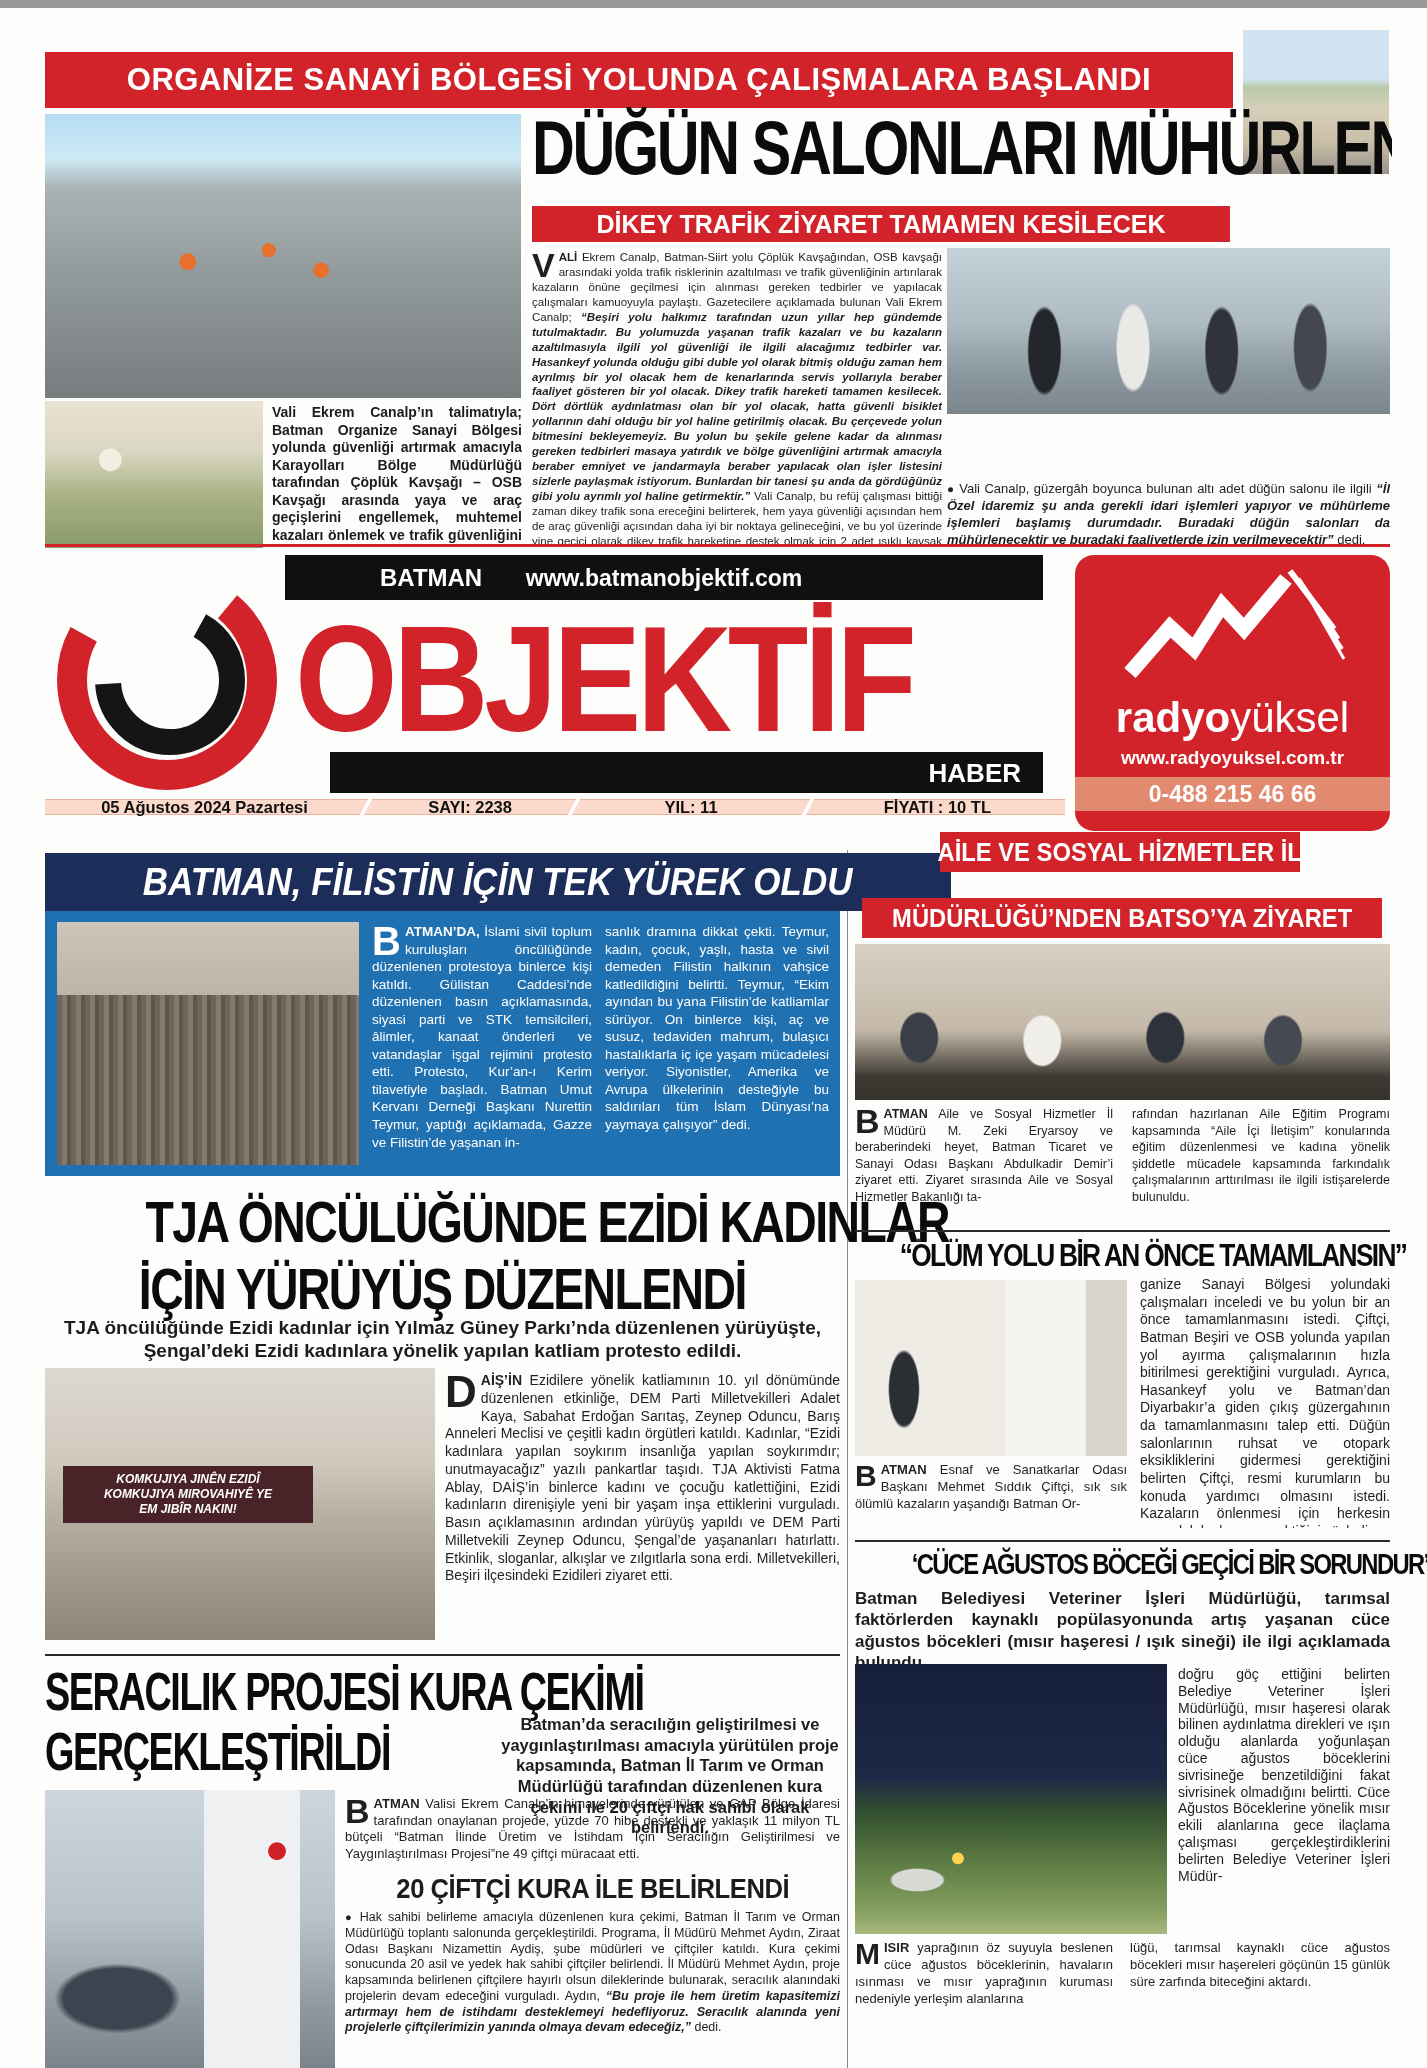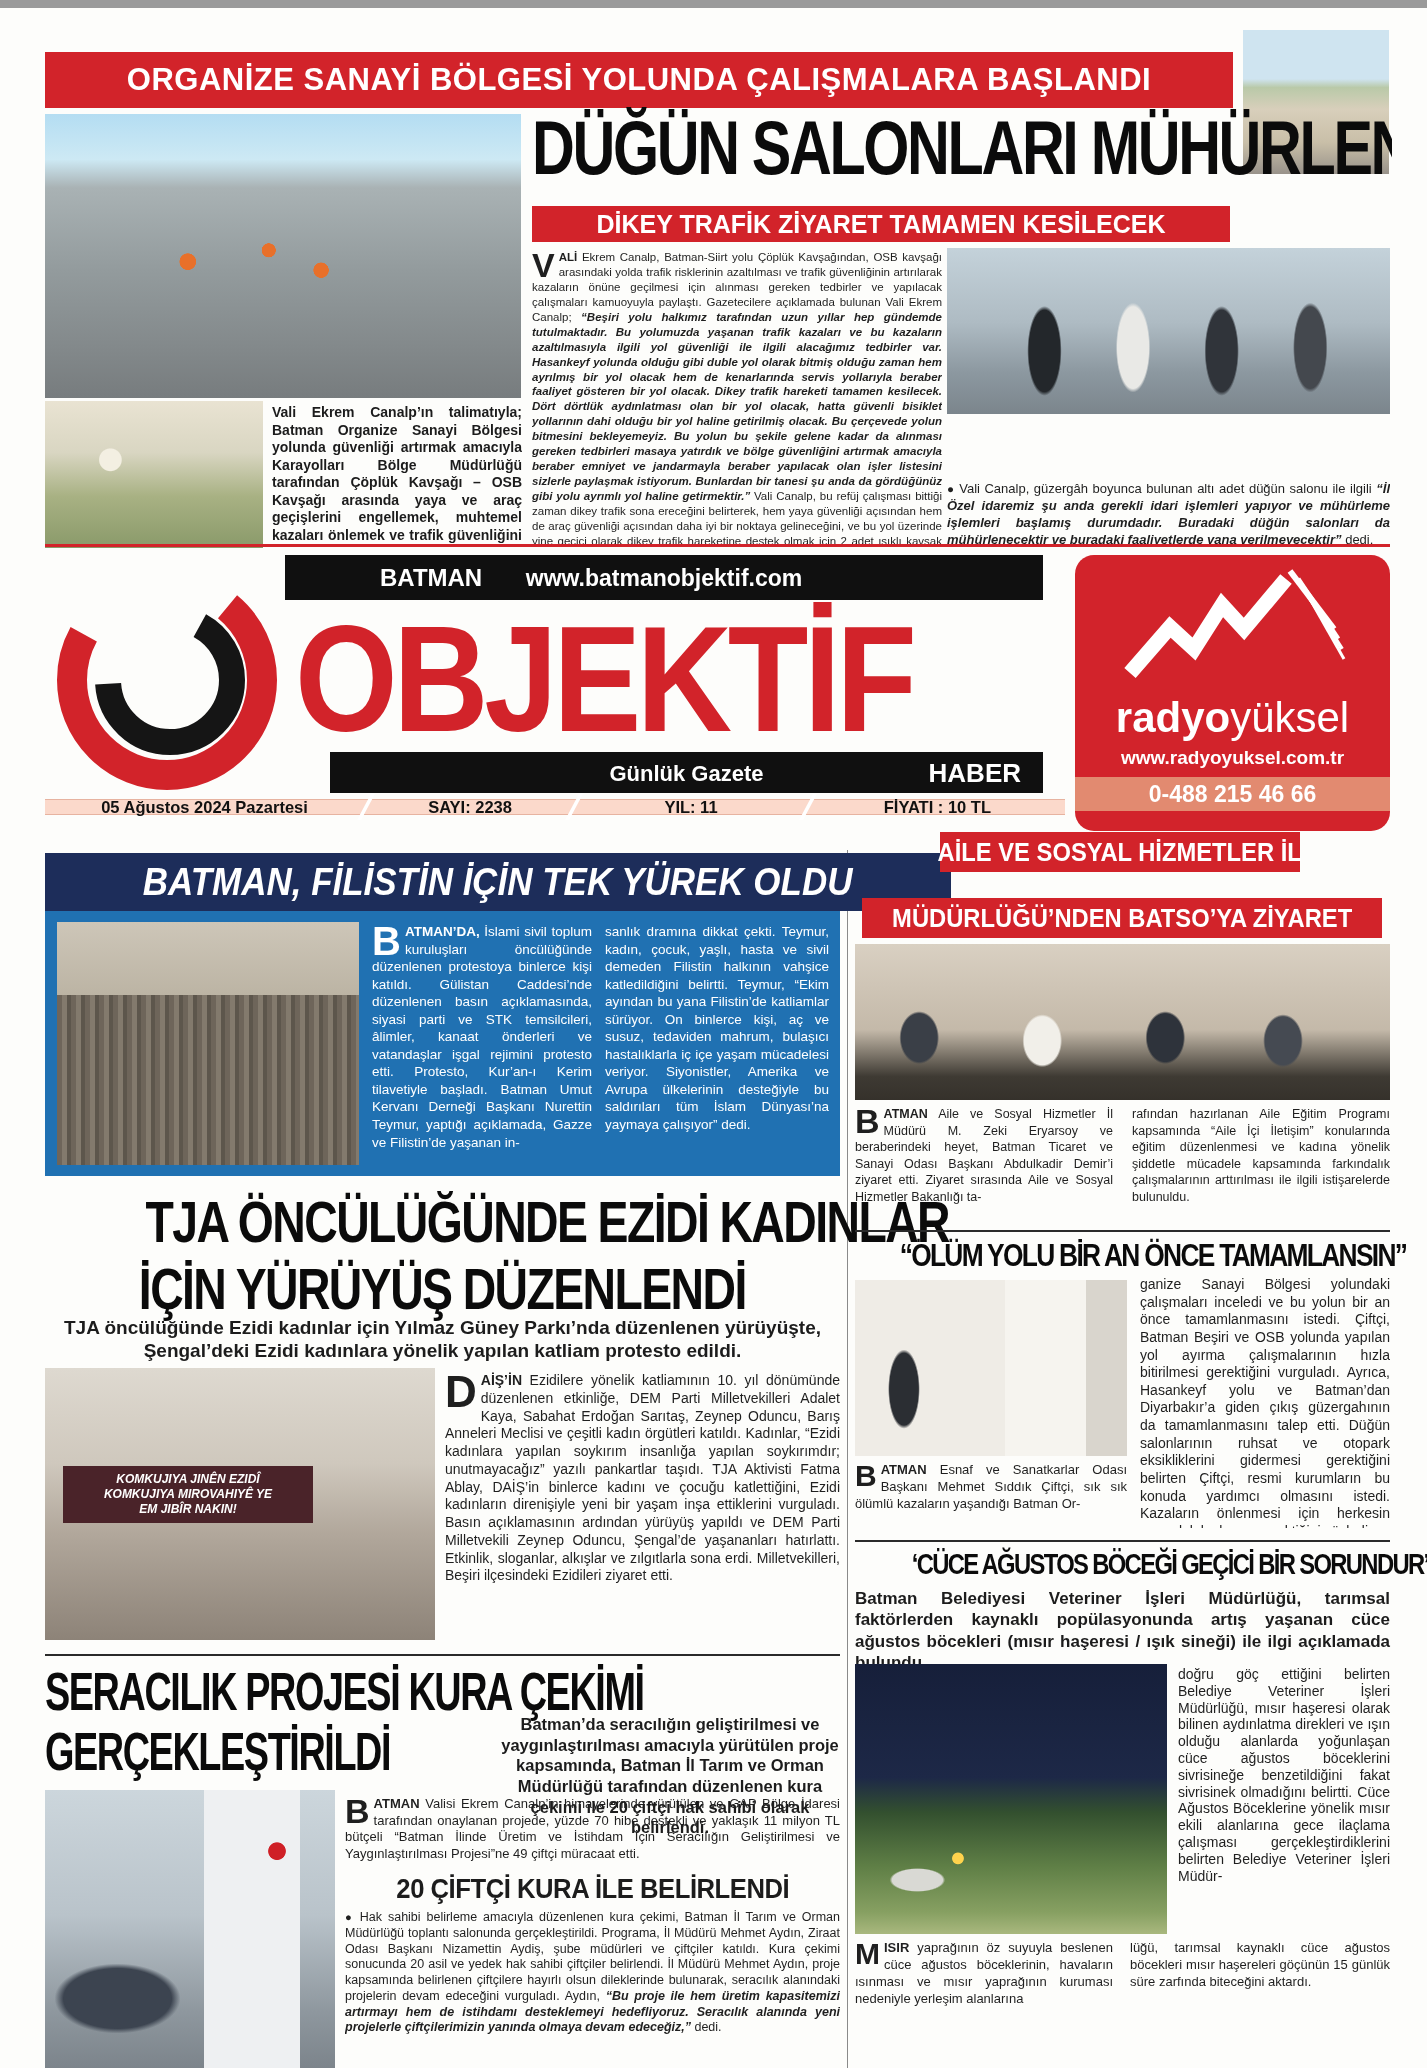--- a/index.html
+++ b/index.html
@@ -109,21 +109,21 @@
   <div class="abs ph" style="left:947px; top:240px; width:443px; height:166px;
        background-image:
          radial-gradient(ellipse 26px 68px at 22% 62%, #23272b 0 60%, transparent 66%),
          radial-gradient(ellipse 26px 68px at 42% 60%, #e9e9e6 0 60%, transparent 66%),
          radial-gradient(ellipse 26px 68px at 62% 62%, #30343a 0 60%, transparent 66%),
          radial-gradient(ellipse 26px 68px at 82% 60%, #44484e 0 60%, transparent 66%),
          linear-gradient(180deg,#c4d2da 0%,#aebbc3 45%,#8c98a0 75%,#7b858c 100%);"></div>
 
 
   <p class="abs body quote-par" style="left:947px; top:472px; width:443px; height:68px;">
-    <span class="bullet"></span><span> Vali Canalp, güzergâh boyunca bulunan altı adet düğün salonu ile ilgili </span><span class="bi">“İl Özel idaremiz şu anda gerekli idari işlemleri yapıyor ve mühürleme işlemleri başlamış durumdadır. Buradaki düğün salonları da mühürlenecektir ve buradaki faaliyetlerde yana verilmeyecektir”</span><span> dedi.</span>
+    <span class="bullet"></span><span> Vali Canalp, güzergâh boyunca bulunan altı adet düğün salonu ile ilgili </span><span class="bi">“İl Özel idaremiz şu anda gerekli idari işlemleri yapıyor ve mühürleme işlemleri başlamış durumdadır. Buradaki düğün salonları da mühürlenecektir ve buradaki faaliyetlerde izin verilmeyecektir”</span><span> dedi.</span>
   </p>
 
   <div class="abs ph" style="left:45px; top:393px; width:218px; height:147px;
        background-image:
          radial-gradient(circle 18px at 30% 40%, #f3efe2 0 60%, transparent 66%),
          linear-gradient(180deg,#e9e3d2 0%,#d9d6c2 35%,#a8b183 65%,#8a9a6a 100%);"></div>
   <p class="abs lead-caption" style="left:272px; top:396px; width:250px; height:142px; overflow:hidden;">Vali Ekrem Canalp’ın talimatıyla; Batman Organize Sanayi Bölgesi yolunda güvenliği artırmak amacıyla Karayolları Bölge Müdürlüğü tarafından Çöplük Kavşağı – OSB Kavşağı arasında yaya ve araç geçişlerini engellemek, muhtemel kazaları önlemek ve trafik güvenliğini arttırmak amacıyla orta refüj fiziki engel çalışması başlatıldı.</p>
 
   <div class="abs" style="left:45px; top:536px; width:1345px; height:3px; background:#d2232a;"></div>
 
@@ -135,21 +135,20 @@
   <div class="abs m-bar" style="left:285px; top:547px; width:758px; height:45px;">
     <span class="abs m-city" style="left:95px; top:9px;">BATMAN</span>
     <span class="abs m-url" style="left:0; top:10px; width:758px; text-align:center;">www.batmanobjektif.com</span>
   </div>
 
   <div class="abs" style="left:295px; top:596px; width:750px; height:158px; overflow:visible;">
     <span class="cond objektif" style="transform:scaleX(.88);">OBJEKTİF</span>
   </div>
 
   <div class="abs m-bar" style="left:330px; top:744px; width:713px; height:41px;">
-    <span class="abs m-tag" style="left:0; top:9px; width:713px; text-align:center;">Günlük Gazete</span>
     <span class="abs m-haber" style="right:22px; top:6px;">HABER</span>
   </div>
 
   <div class="abs date-strip" style="left:45px; top:791px; width:1020px; height:16px;">
     <div class="date-cell" style="flex:1.25;">05 Ağustos 2024 Pazartesi</div>
     <div class="date-sep"></div>
     <div class="date-cell" style="flex:.8;">SAYI: 2238</div>
     <div class="date-sep"></div>
     <div class="date-cell" style="flex:.9;">YIL: 11</div>
     <div class="date-sep"></div>

